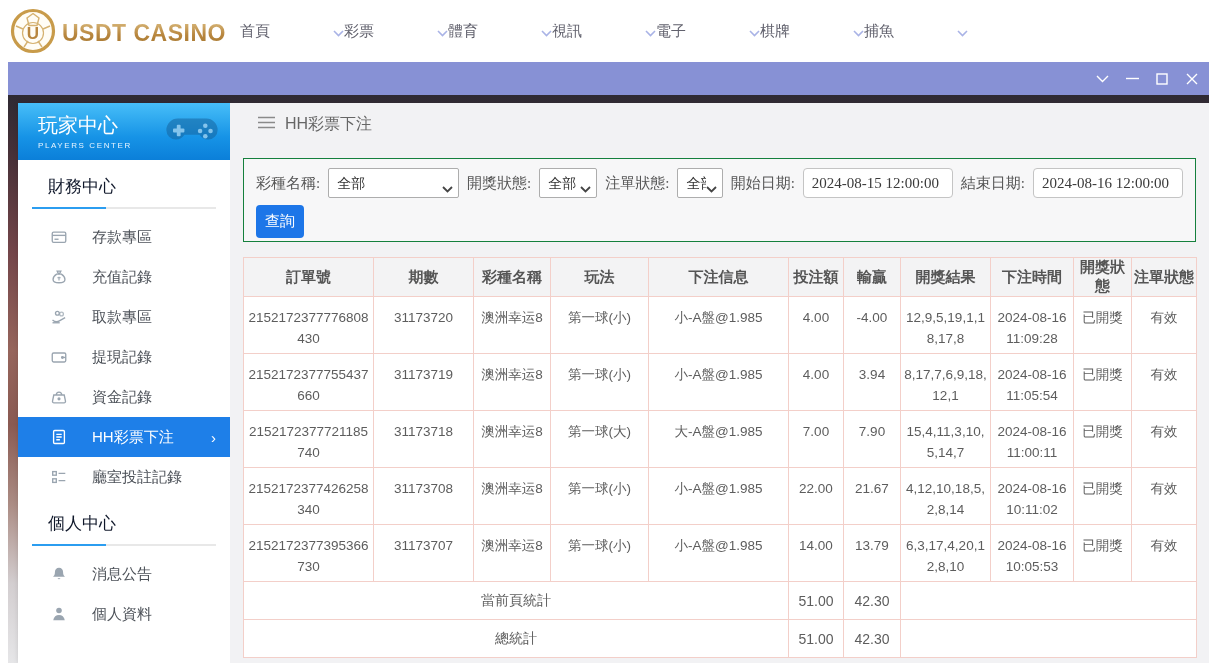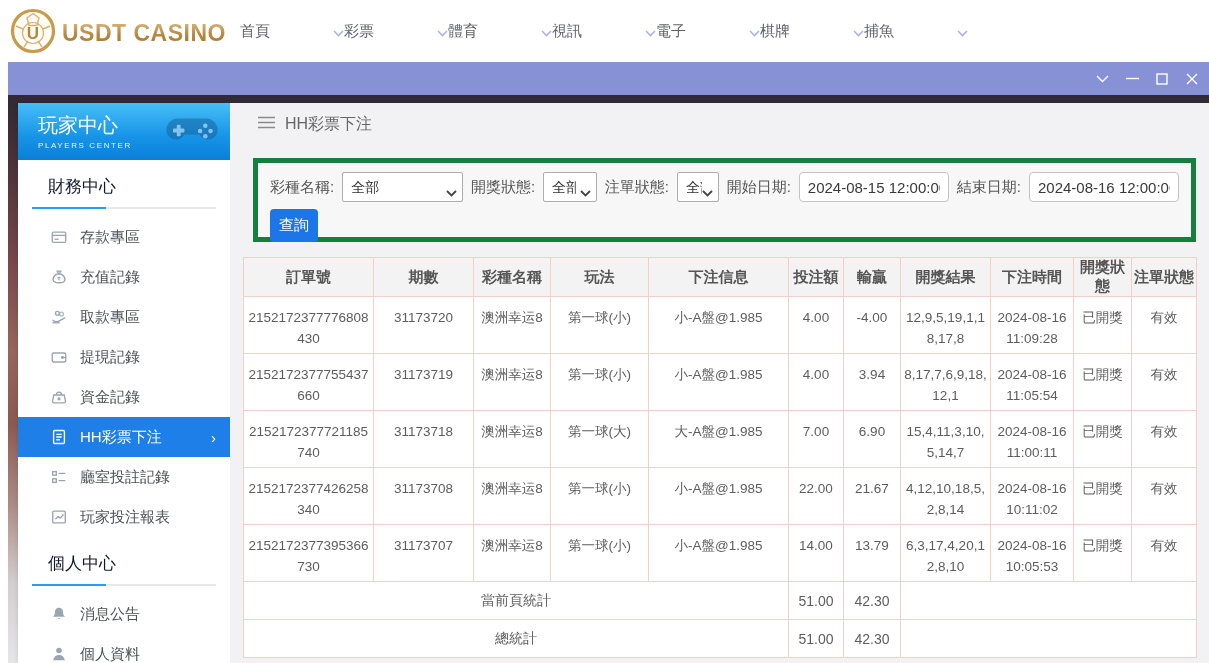--- a/index.html
+++ b/index.html
@@ -28,30 +28,30 @@
 
   
   .sidebar { width:212px; background:#fff; box-shadow:0 0 5px rgba(0,0,0,.12); flex:none; }
   .sb-header { height:57px; background:linear-gradient(180deg,#47bef8 0%,#1693e6 60%,#0b7fd9 100%); position:relative; padding:9px 0 0 20px; overflow:hidden; }
   .sb-title { color:#fff; font-size:20px; }
   .sb-sub { color:#e8f5ff; font-size:8px; letter-spacing:1.6px; margin-top:2px; }
   .sb-gamepad { position:absolute; right:10px; top:8px; }
   .section-title { margin:15px 30px 0; font-size:17px; color:#0f172a; }
   .section-rule { height:2px; margin:9px 14px 0; background:linear-gradient(90deg,#2b9df0 0,#2b9df0 40%,#e8e8e8 40%,#e8e8e8 100%); }
   .menu { margin-top:8px; }
-  .menu-item { height:40px; display:flex; align-items:center; padding-left:32px; gap:12px; font-size:15px; color:#4c5158; cursor:pointer; }
+  .menu-item { height:40px; display:flex; align-items:center; padding-left:32px; gap:24px; font-size:15px; color:#4c5158; cursor:pointer; }
   .menu-item .ic { width:18px; height:18px; color:#9aa5b0; display:flex; align-items:center; justify-content:center; flex:none; }
   .menu-item.active { background:#1e7fe8; color:#fff; }
   .menu-item.active .ic { color:#fff; }
   .menu-item .arrow { margin-left:auto; margin-right:14px; color:#fff; font-size:15px; line-height:1; }
 
   
   .main { flex:1; position:relative; background:#f2f2f4; overflow:hidden; }
   .crumb { position:absolute; left:28px; top:0; height:42px; display:flex; align-items:center; gap:10px; color:#666; font-size:16px; }
-  .filter-panel { position:absolute; left:23px; right:13px; top:55px; height:84px; background:#f7f7f8; border:5px solid #15803d; padding:9px 12px; }
+  .filter-panel { position:absolute; left:13px; right:13px; top:55px; height:84px; background:#f7f7f8; border:1px solid #15803d; padding:9px 12px;font-family:Liberation Serif, serif; }
   .filter-row { display:flex; align-items:center; gap:8px; flex-wrap:nowrap; }
   .f-label { font-size:15px; color:#555; white-space:nowrap; }
   .sel { position:relative; display:inline-flex; }
   .sel select { appearance:none; -webkit-appearance:none; border:1px solid #adadad; background:#fff; border-radius:2px;
       height:30px; font-size:14px; color:#333; padding:0 20px 0 8px; width:100%; font-family:inherit; }
   .sel .sel-arrow { position:absolute; right:6px; top:11px; pointer-events:none; }
   .date-input { height:30px; border:1px solid #c4c4c4; border-radius:4px; background:#fff; font-size:15px; color:#3a3a3a;
       padding:0 8px; width:150px; font-family:inherit; }
   .query-btn { margin-top:7px; height:33px; width:48px; background:#1d76e8; color:#fff; border:none; border-radius:4px;
       font-size:15px; cursor:pointer; font-family:inherit; }
@@ -243,29 +243,20 @@
               </div>
               <div class="menu-item">
                 <span class="ic">
                   <svg width="18" height="18" viewBox="0 0 20 20" fill="none" stroke="currentColor" stroke-width="1.5">
                     <rect x="3" y="4" width="4" height="4"></rect>
                     <rect x="3" y="12" width="4" height="4"></rect>
                     <path d="M9.5 6h7.5M9.5 14h7.5"></path>
                   </svg>
                 </span>
                 <span>廳室投註記錄</span>
-              </div>
-              <div class="menu-item">
-                <span class="ic">
-                  <svg width="18" height="18" viewBox="0 0 20 20" fill="none" stroke="currentColor" stroke-width="1.5">
-                    <rect x="3" y="3.5" width="14" height="13" rx="1.3"></rect>
-                    <path d="M6 12.5l3-3.2 2.4 2 3.6-4.1"></path>
-                  </svg>
-                </span>
-                <span>玩家投注報表</span>
               </div>
             </div>
             <div class="section-title">個人中心</div>
             <div class="section-rule"></div>
             <div class="menu">
               <div class="menu-item">
                 <span class="ic">
                   <svg width="18" height="18" viewBox="0 0 20 20" fill="currentColor" stroke="none">
                     <path d="M10 3c-2.8 0-4.5 2-4.5 4.8 0 3.3-1.2 4.5-2.1 5.2h13.2c-.9-.7-2.1-1.9-2.1-5.2C14.5 5 12.8 3 10 3z"></path>
                     <path d="M8.4 14.8a1.7 1.7 0 0 0 3.2 0z"></path>
@@ -385,21 +376,21 @@
                   <td>已開獎</td>
                   <td>有效</td>
                 </tr>
                 <tr class="data-row">
                   <td>2152172377721185740</td>
                   <td>31173718</td>
                   <td>澳洲幸运8</td>
                   <td>第一球(大)</td>
                   <td>大-A盤@1.985</td>
                   <td>7.00</td>
-                  <td>6.90</td>
+                  <td>7.90</td>
                   <td>15,4,11,3,10,5,14,7</td>
                   <td>2024-08-16 11:00:11</td>
                   <td>已開獎</td>
                   <td>有效</td>
                 </tr>
                 <tr class="data-row">
                   <td>2152172377426258340</td>
                   <td>31173708</td>
                   <td>澳洲幸运8</td>
                   <td>第一球(小)</td>

